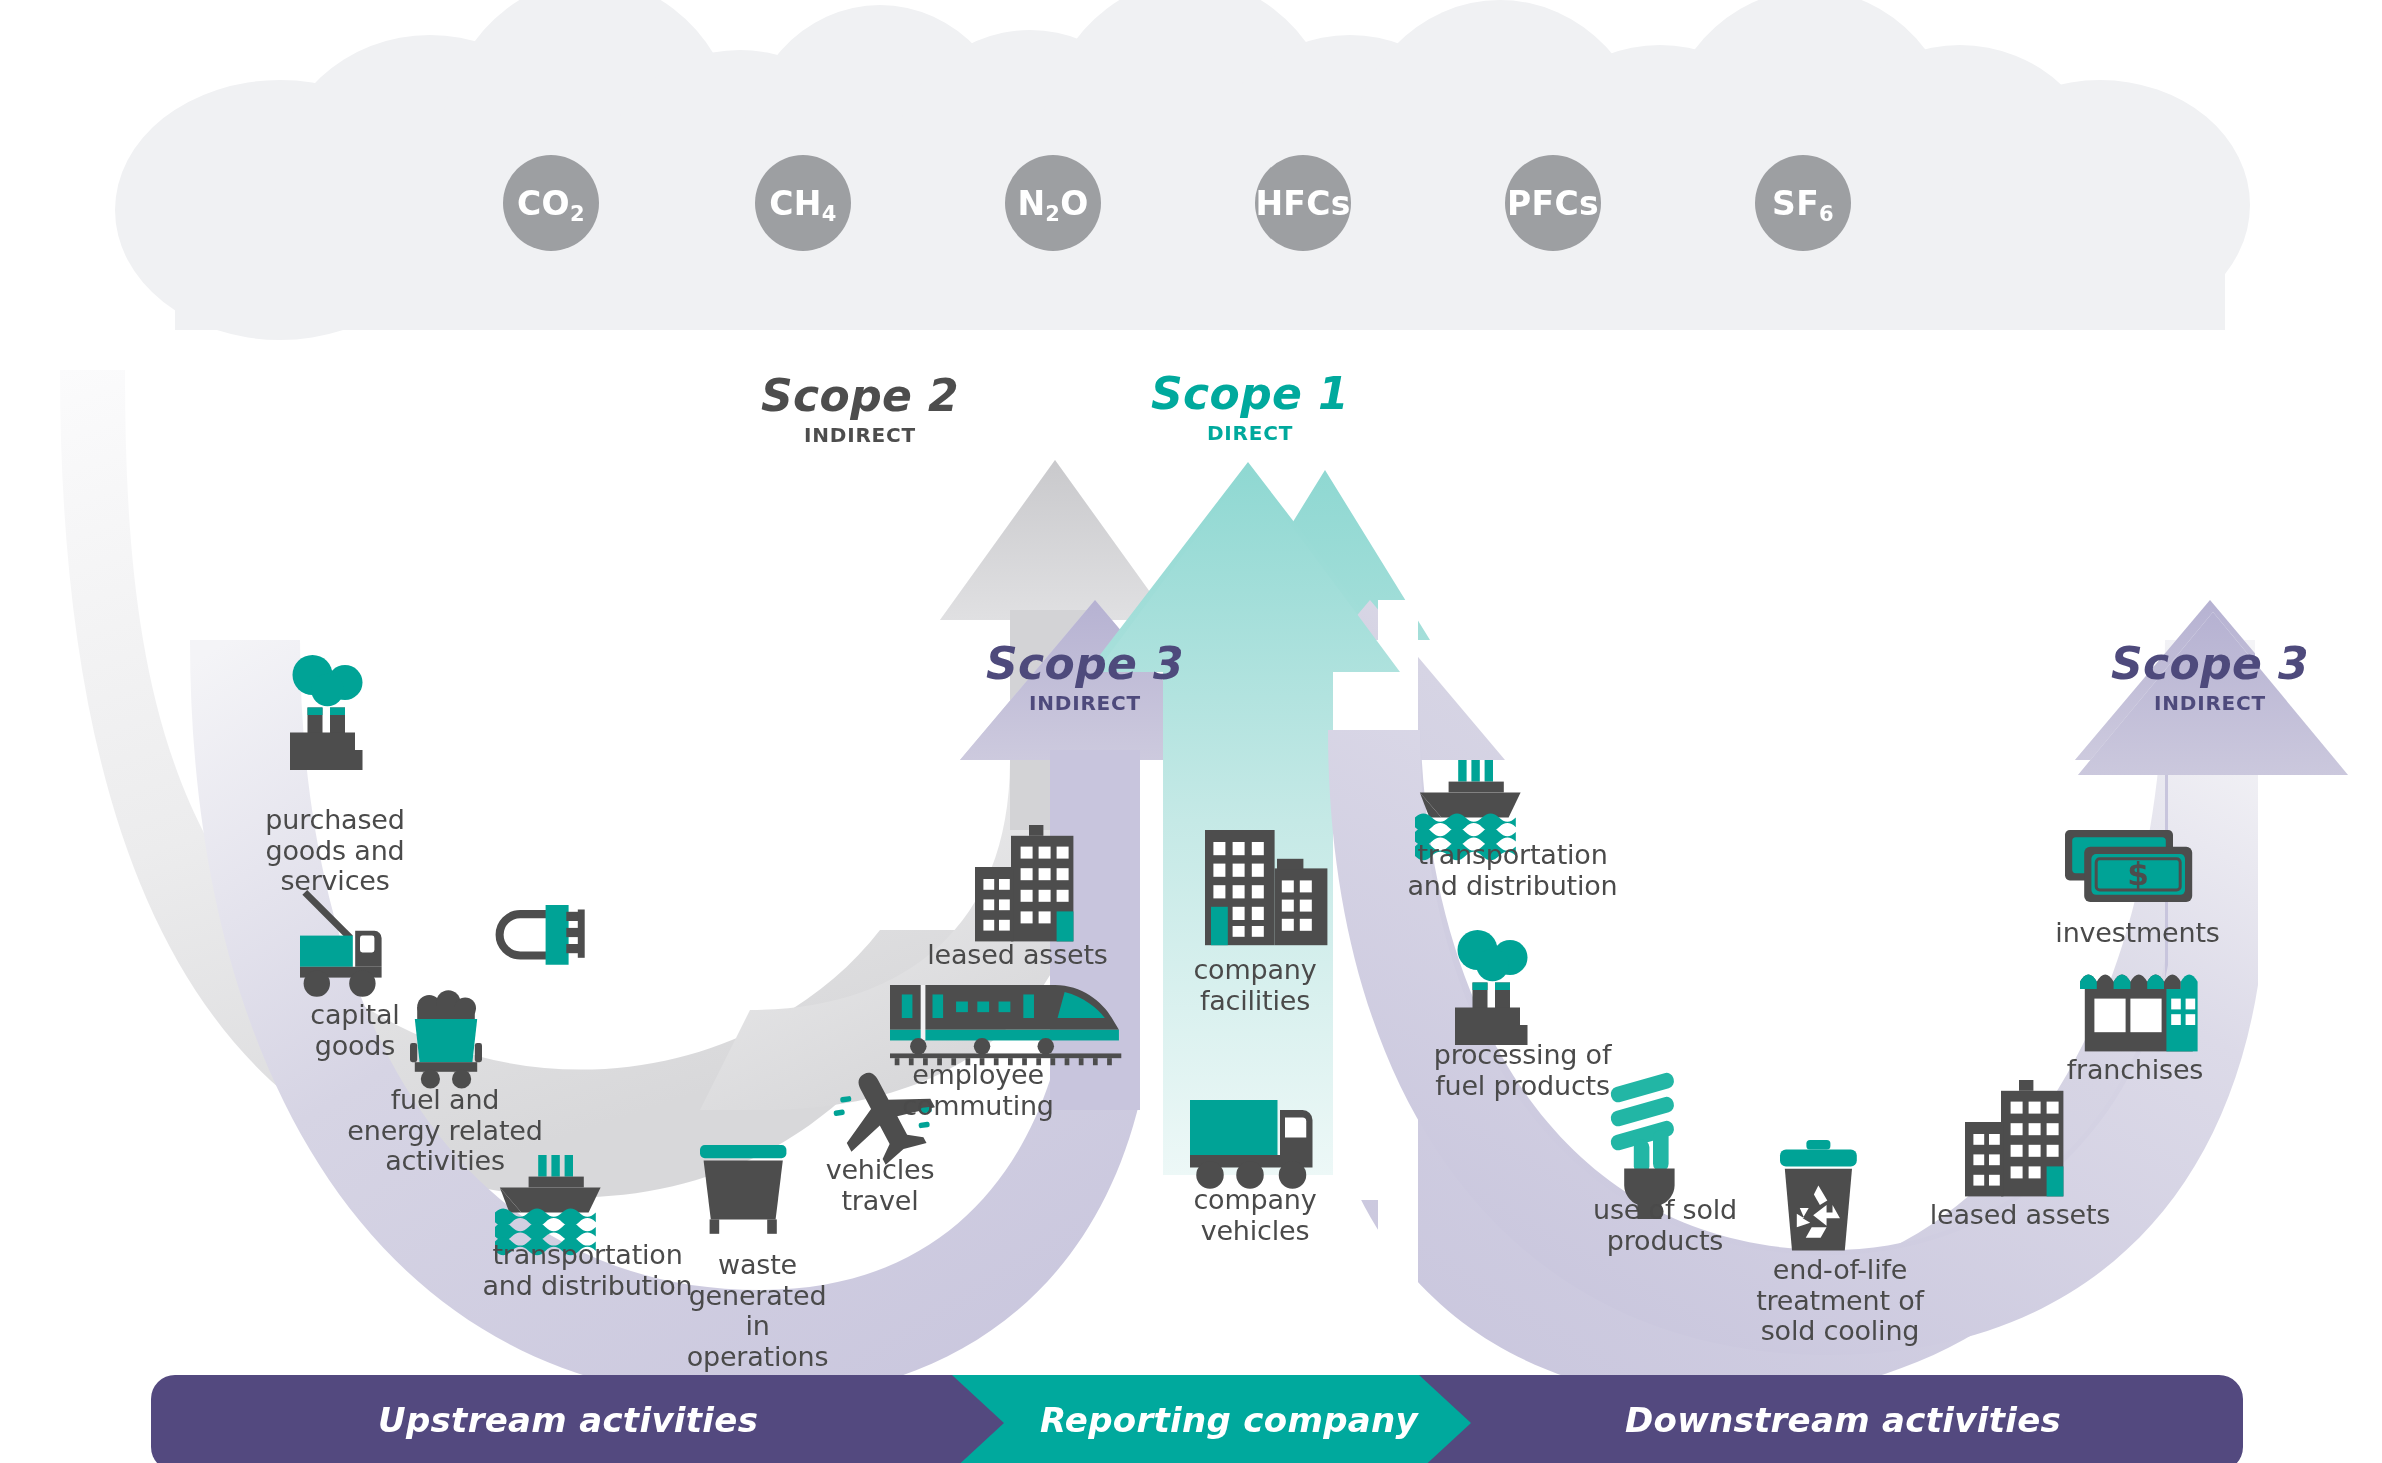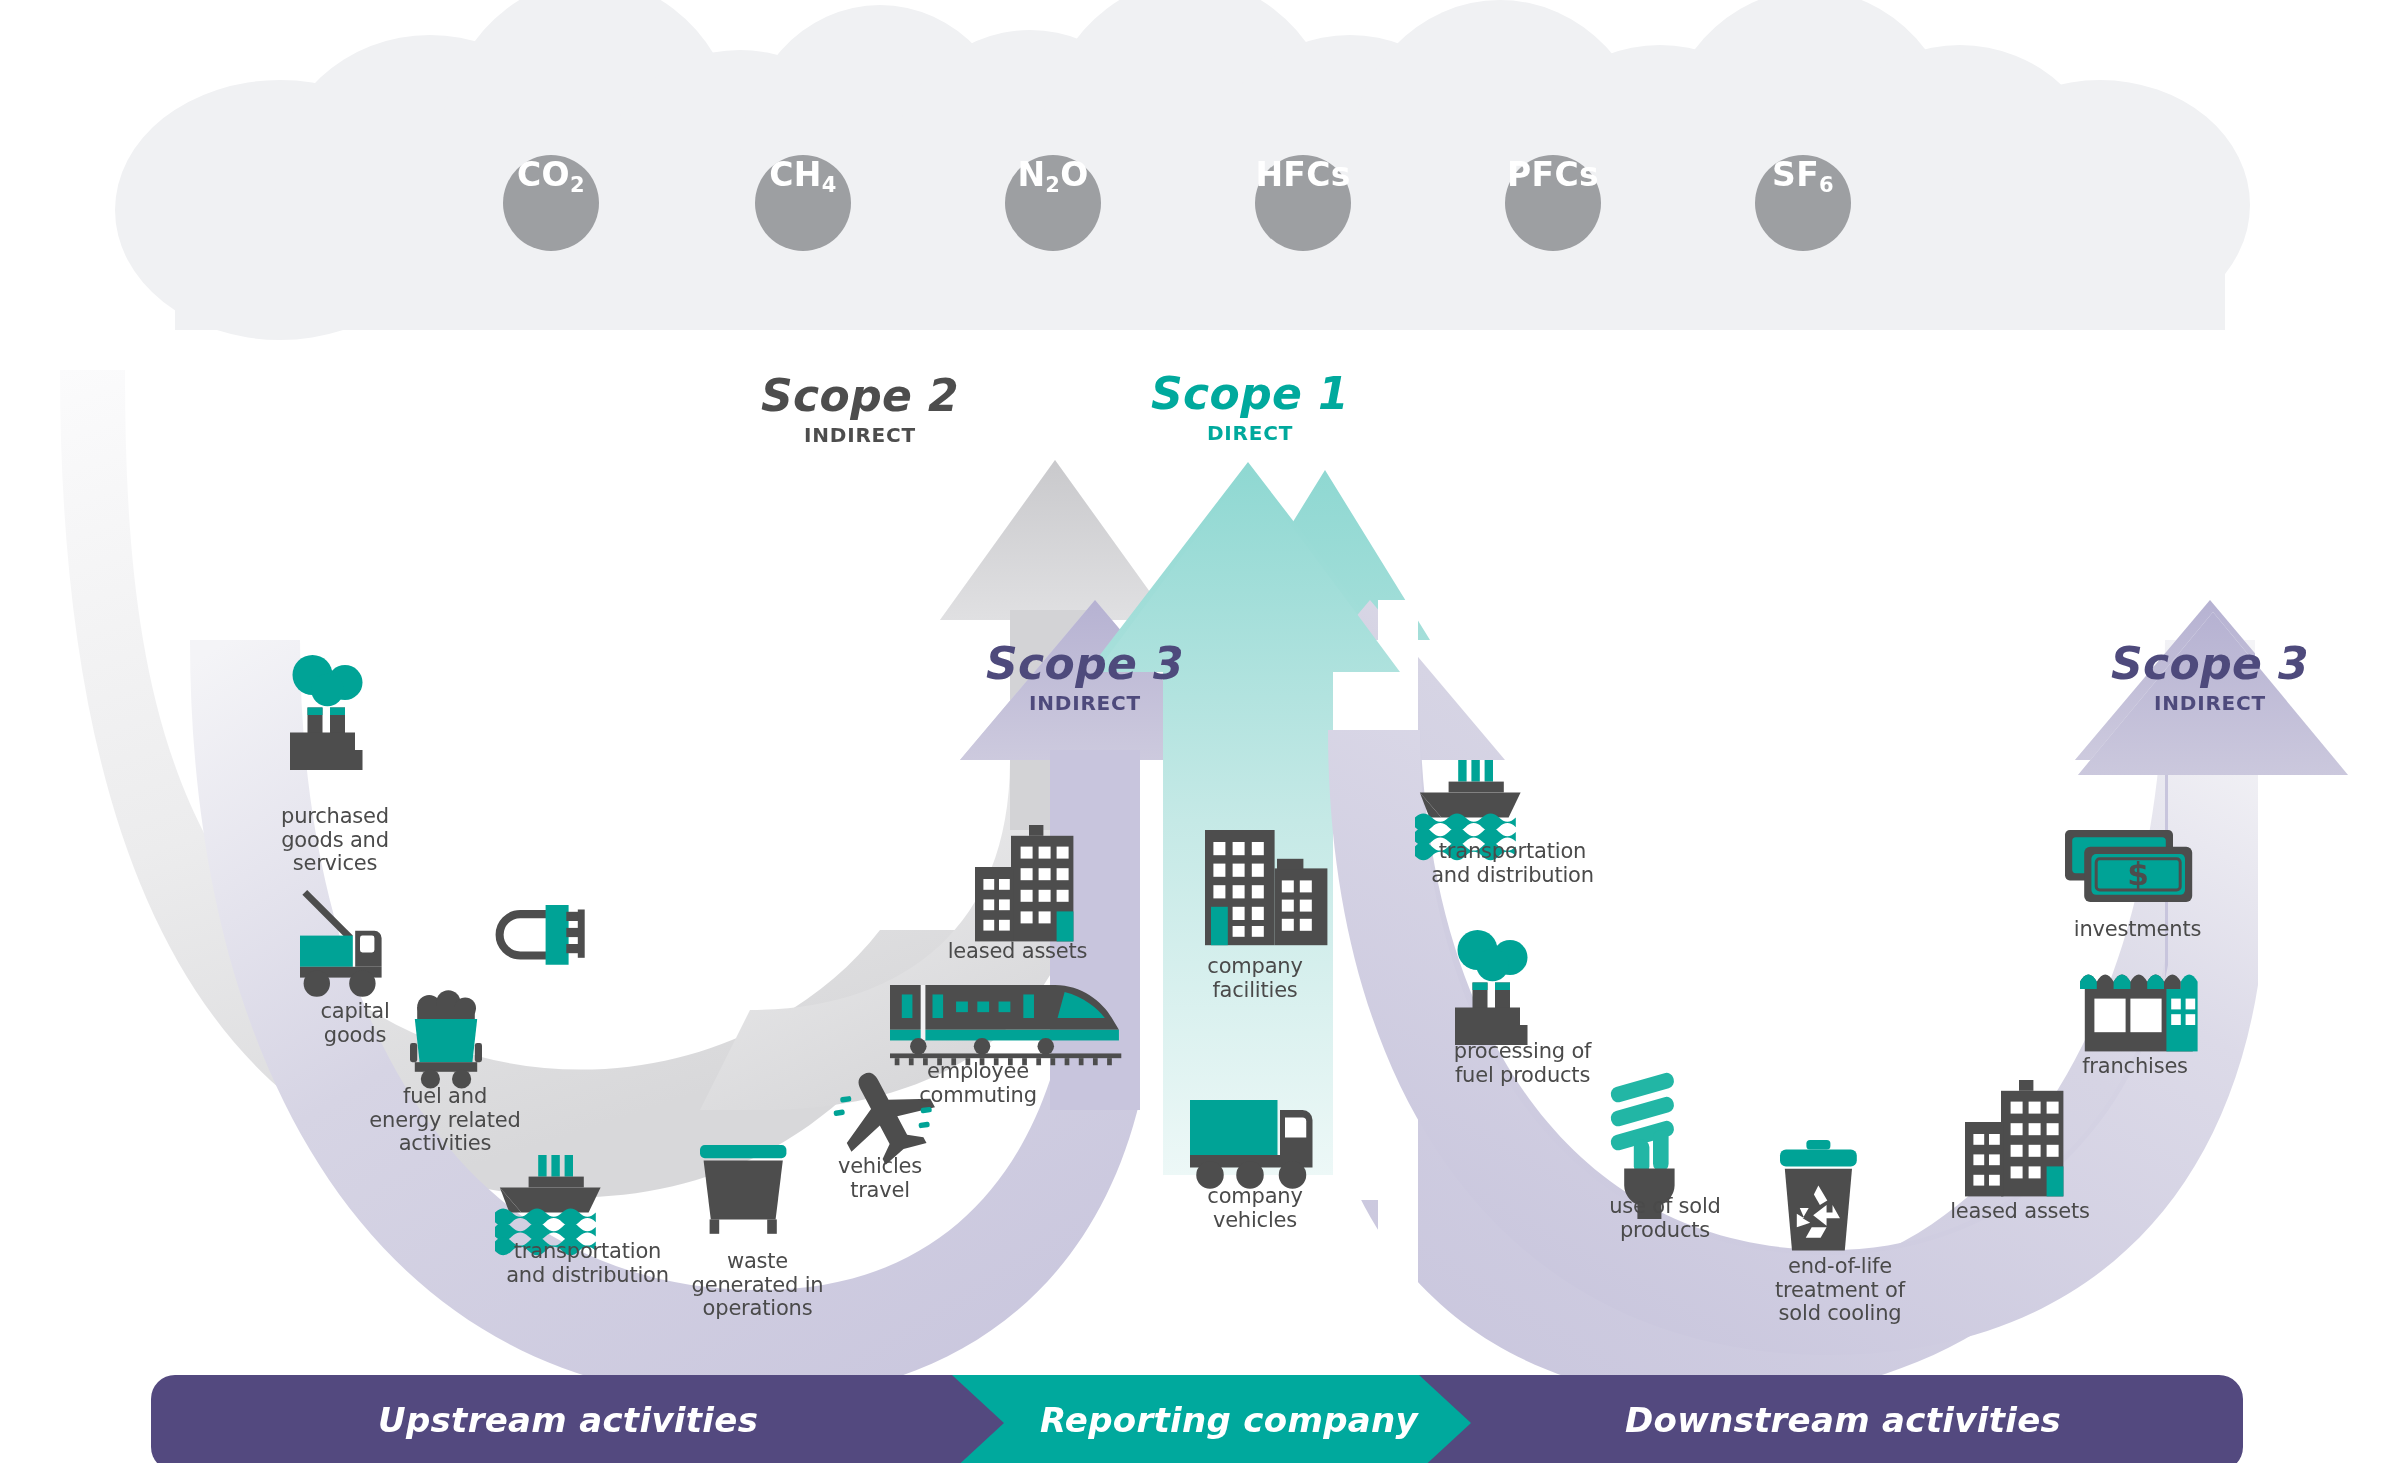--- a/index.html
+++ b/index.html
@@ -7,21 +7,21 @@
     font-family:"DejaVu Sans", sans-serif;
     width:2382px;height:1463px;position:relative;overflow:hidden;
   }
   #stage{position:absolute;left:0;top:0;width:2382px;height:1463px;}
   svg.layer{position:absolute;left:0;top:0;width:2382px;height:1463px;}
 
   .lbl{
     position:absolute;
     color:#4a4a4a;
     font-family:"DejaVu Sans", sans-serif;
-    font-size:21px;
+    font-size:27px;
     line-height:1.13;
     text-align:center;
     white-space:pre-line;
     letter-spacing:-0.2px;
   }
   .lbl.left{text-align:left;}
 
   .scope-head{position:absolute;text-align:center;}
   .scope-head .sname{
     font-style:italic;font-weight:bold;font-size:44px;letter-spacing:0.4px;
@@ -31,21 +31,21 @@
     font-weight:bold;font-size:20px;letter-spacing:0.8px;display:block;margin-top:2px;
     font-family:"DejaVu Sans", sans-serif;
   }
   .s2c{color:#4d4d4d;}
   .s1c{color:#00a99d;}
   .s3c{color:#4e4a7c;}
 
   .gascircle{
     position:absolute;width:96px;height:96px;border-radius:50%;
     background:#9d9fa2;color:#ffffff;
-    display:flex;justify-content:center;
+    display:flex;align-items:center;justify-content:center;
     font-weight:bold;font-size:33px;letter-spacing:0.3px;
     font-family:"DejaVu Sans", sans-serif;
   }
   .gascircle sub{font-size:21px;vertical-align:baseline;position:relative;top:6px;}
 
   .bannertext{
     position:absolute;color:#ffffff;font-style:italic;font-weight:bold;
     font-size:34px;letter-spacing:0.3px;white-space:nowrap;
     font-family:"DejaVu Sans", sans-serif;
   }

